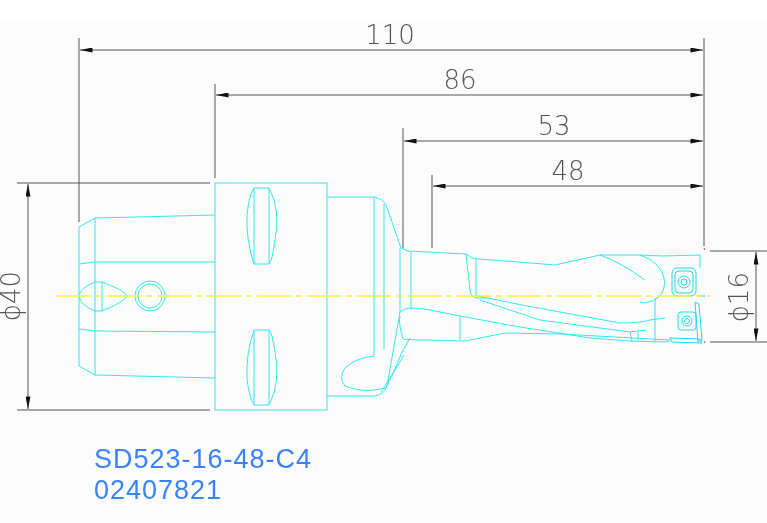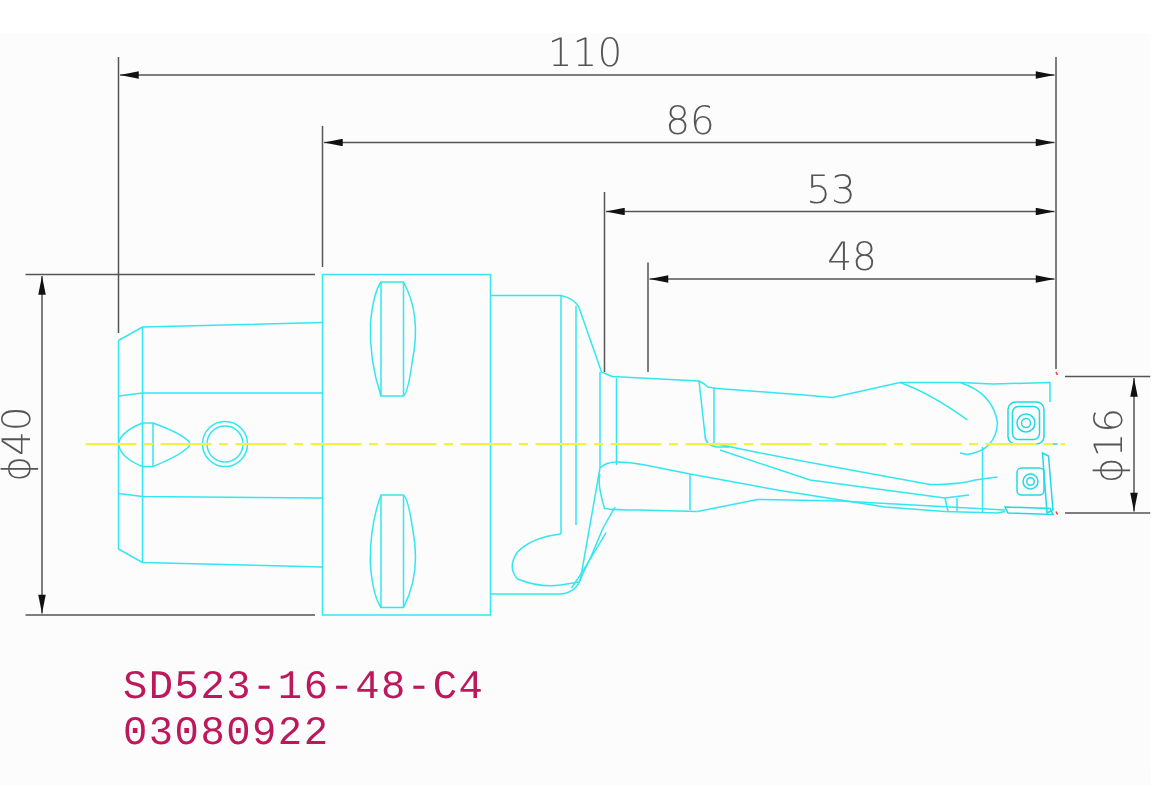--- a/index.html
+++ b/index.html
@@ -1,20 +1,20 @@
 <!DOCTYPE html>
 <html><head>
   <meta charset="utf-8">
   <style>
     html, body { margin: 0; padding: 0; background: #ffffff; }
     body { width: 767px; height: 523px; overflow: hidden; position: relative; font-family: "DejaVu Sans", sans-serif; }
     .sheet { position: absolute; left: 0; top: 22px; width: 767px; height: 501px; background: #fbfcfb; }
     svg.drawing { position: absolute; left: 0; top: 0; width: 767px; height: 523px; }
     .dim-text { font-family: "DejaVu Sans", sans-serif; font-weight: 200; fill: #555555; }
-    .label { position: absolute; left: 82px; color: #be185d; font-family: Liberation Mono, monospace; font-weight: 200; font-size: 27px; letter-spacing: 1px; line-height: 30px; }
+    .label { position: absolute; left: 94px; color: #3b82f6; font-family: Liberation Sans, sans-serif; font-weight: 200; font-size: 27px; letter-spacing: 1px; line-height: 30px; }
   </style>
 </head>
 <body>
 
 <div class="sheet"></div>
 
 <svg class="drawing" viewBox="0 0 767 523">
   <defs>
     <marker id="arr" viewBox="0 0 10 4" refX="10" refY="2" markerWidth="14" markerHeight="5" orient="auto-start-reverse" markerUnits="userSpaceOnUse">
       <path d="M0,0 L10,2 L0,4 Z" fill="#111"></path>
@@ -124,13 +124,13 @@
 
   <g stroke="#ff3333" stroke-width="1">
     <line x1="704" y1="248" x2="705" y2="250"></line>
     <line x1="704" y1="341" x2="705" y2="343"></line>
   </g>
 
   <line x1="57" y1="296" x2="710" y2="296" stroke="#f2f243" stroke-width="1.5" stroke-dasharray="34,5,6,5"></line>
 </svg>
 
 <div class="label" style="top:444px;">SD523-16-48-C4</div>
-<div class="label" style="top:475px;">03080922</div>
+<div class="label" style="top:475px;">02407821</div>
 
 </body></html>

